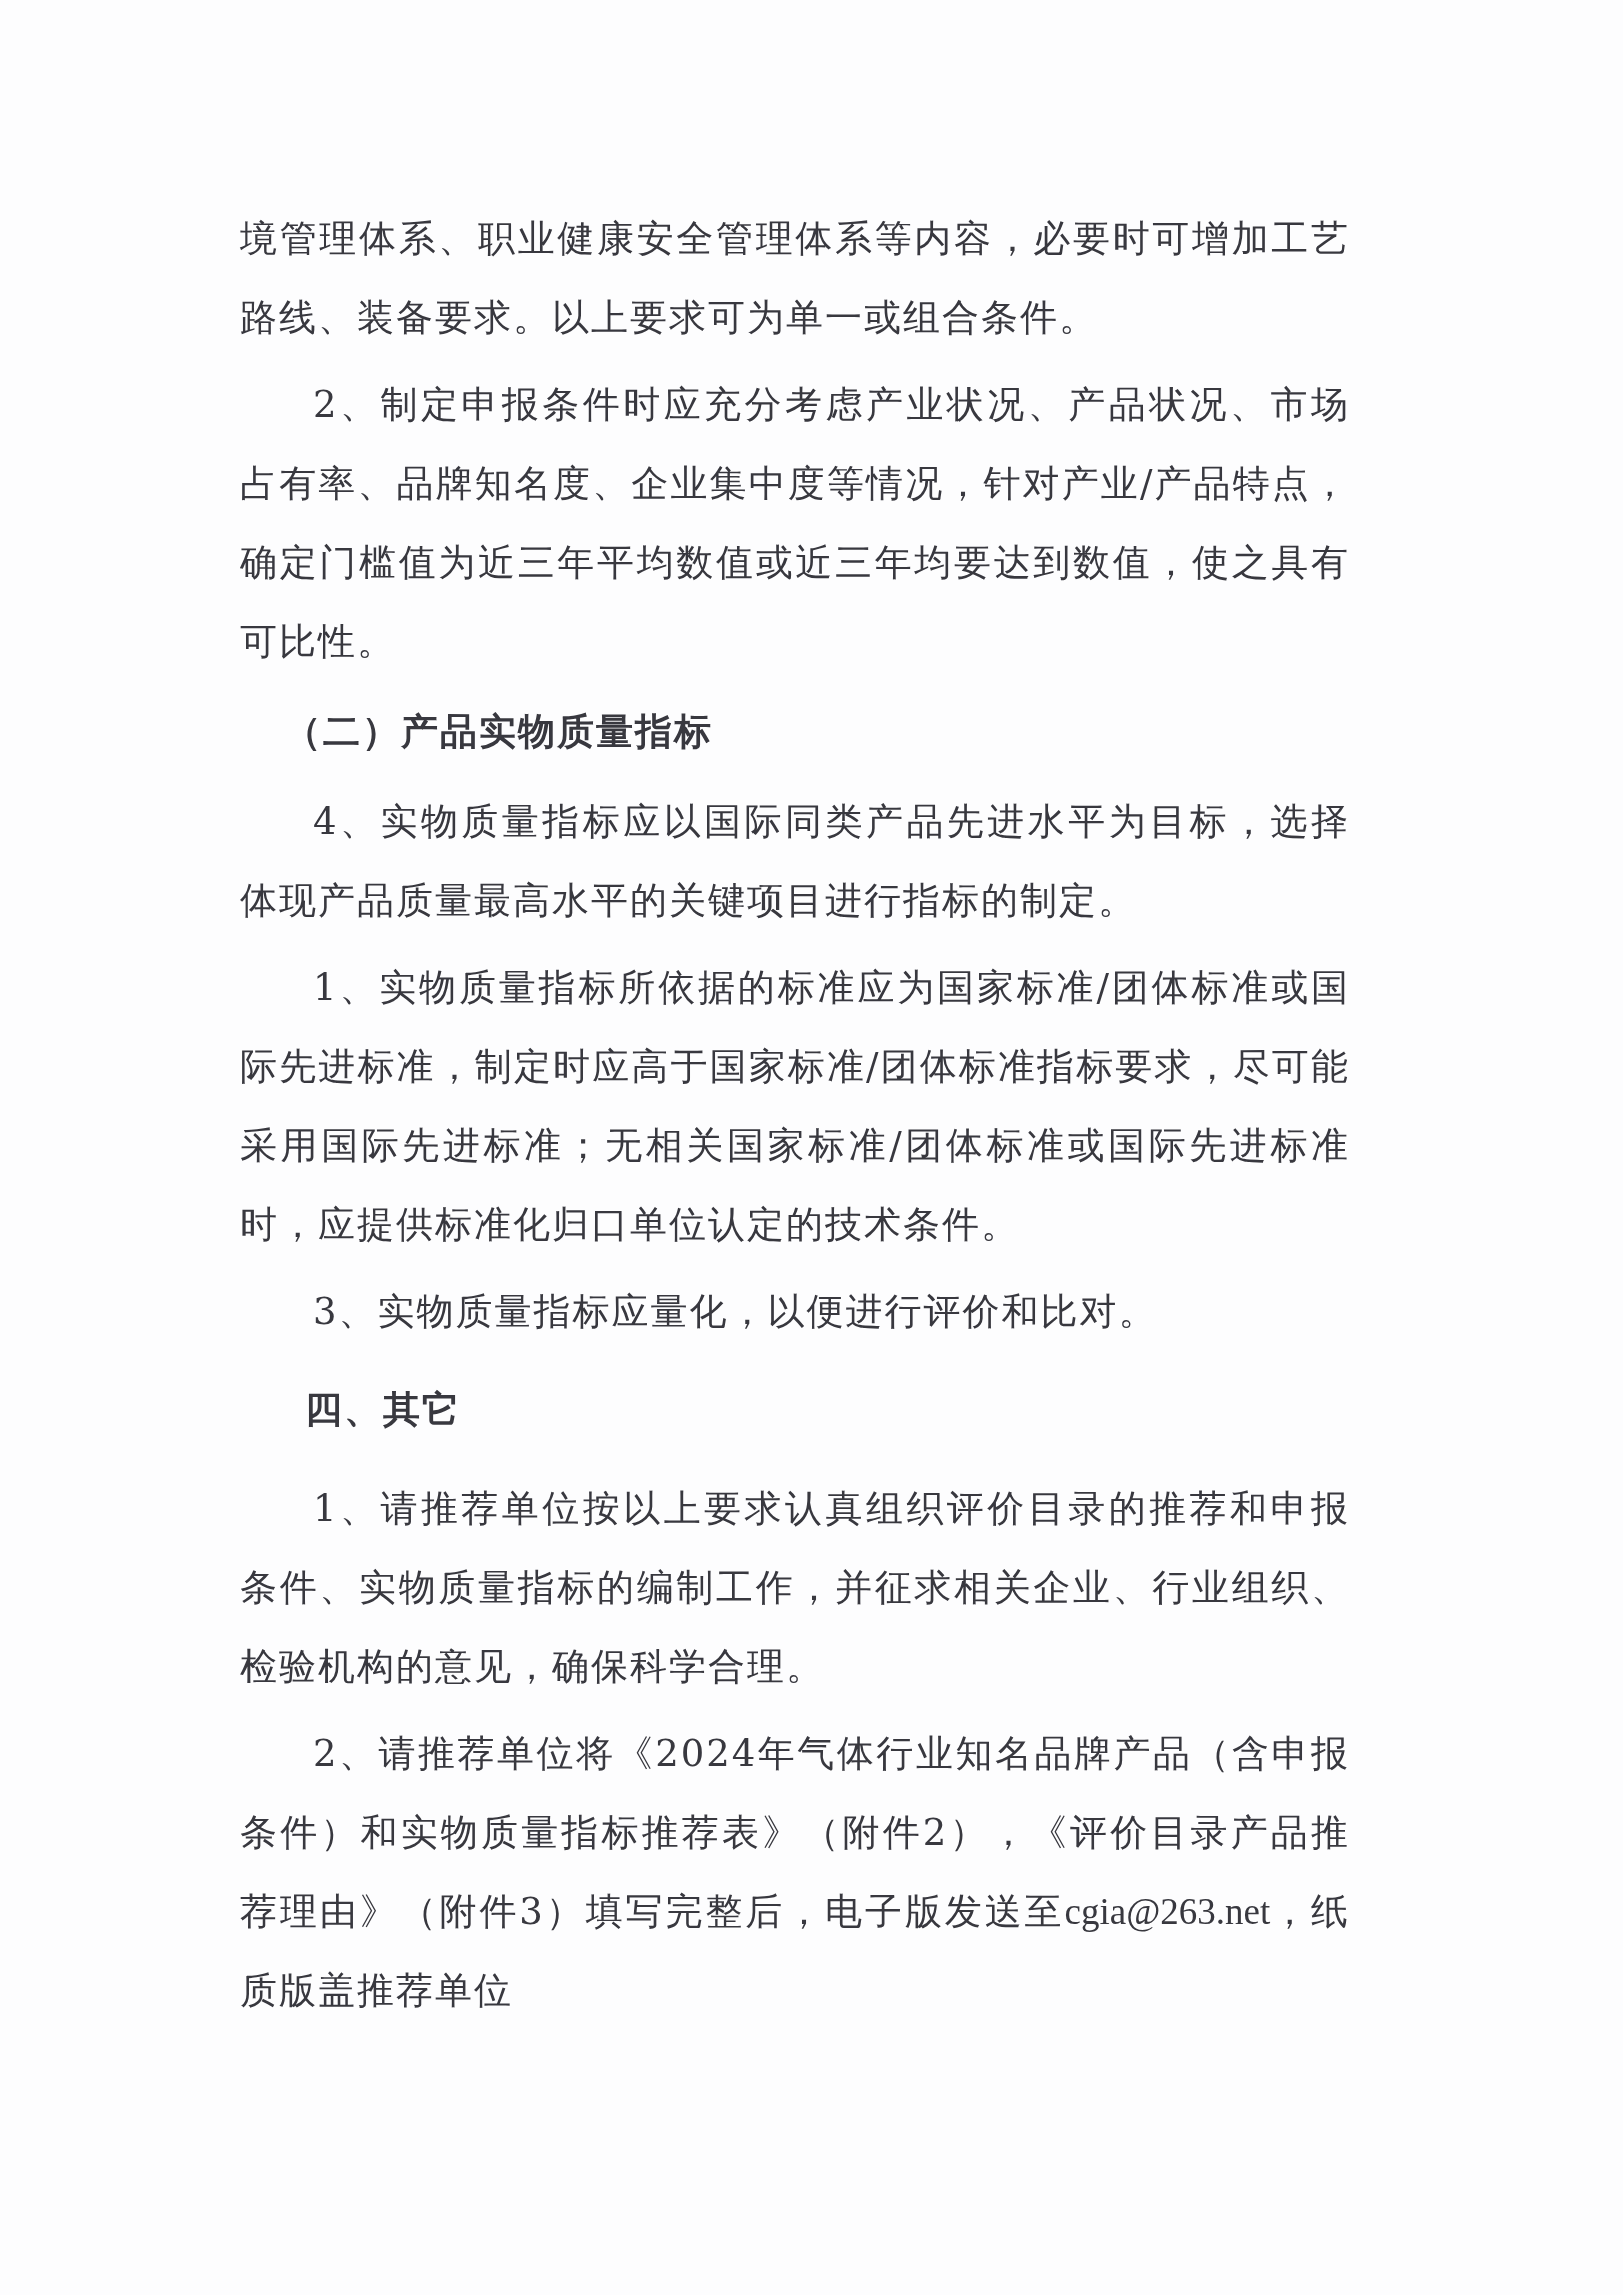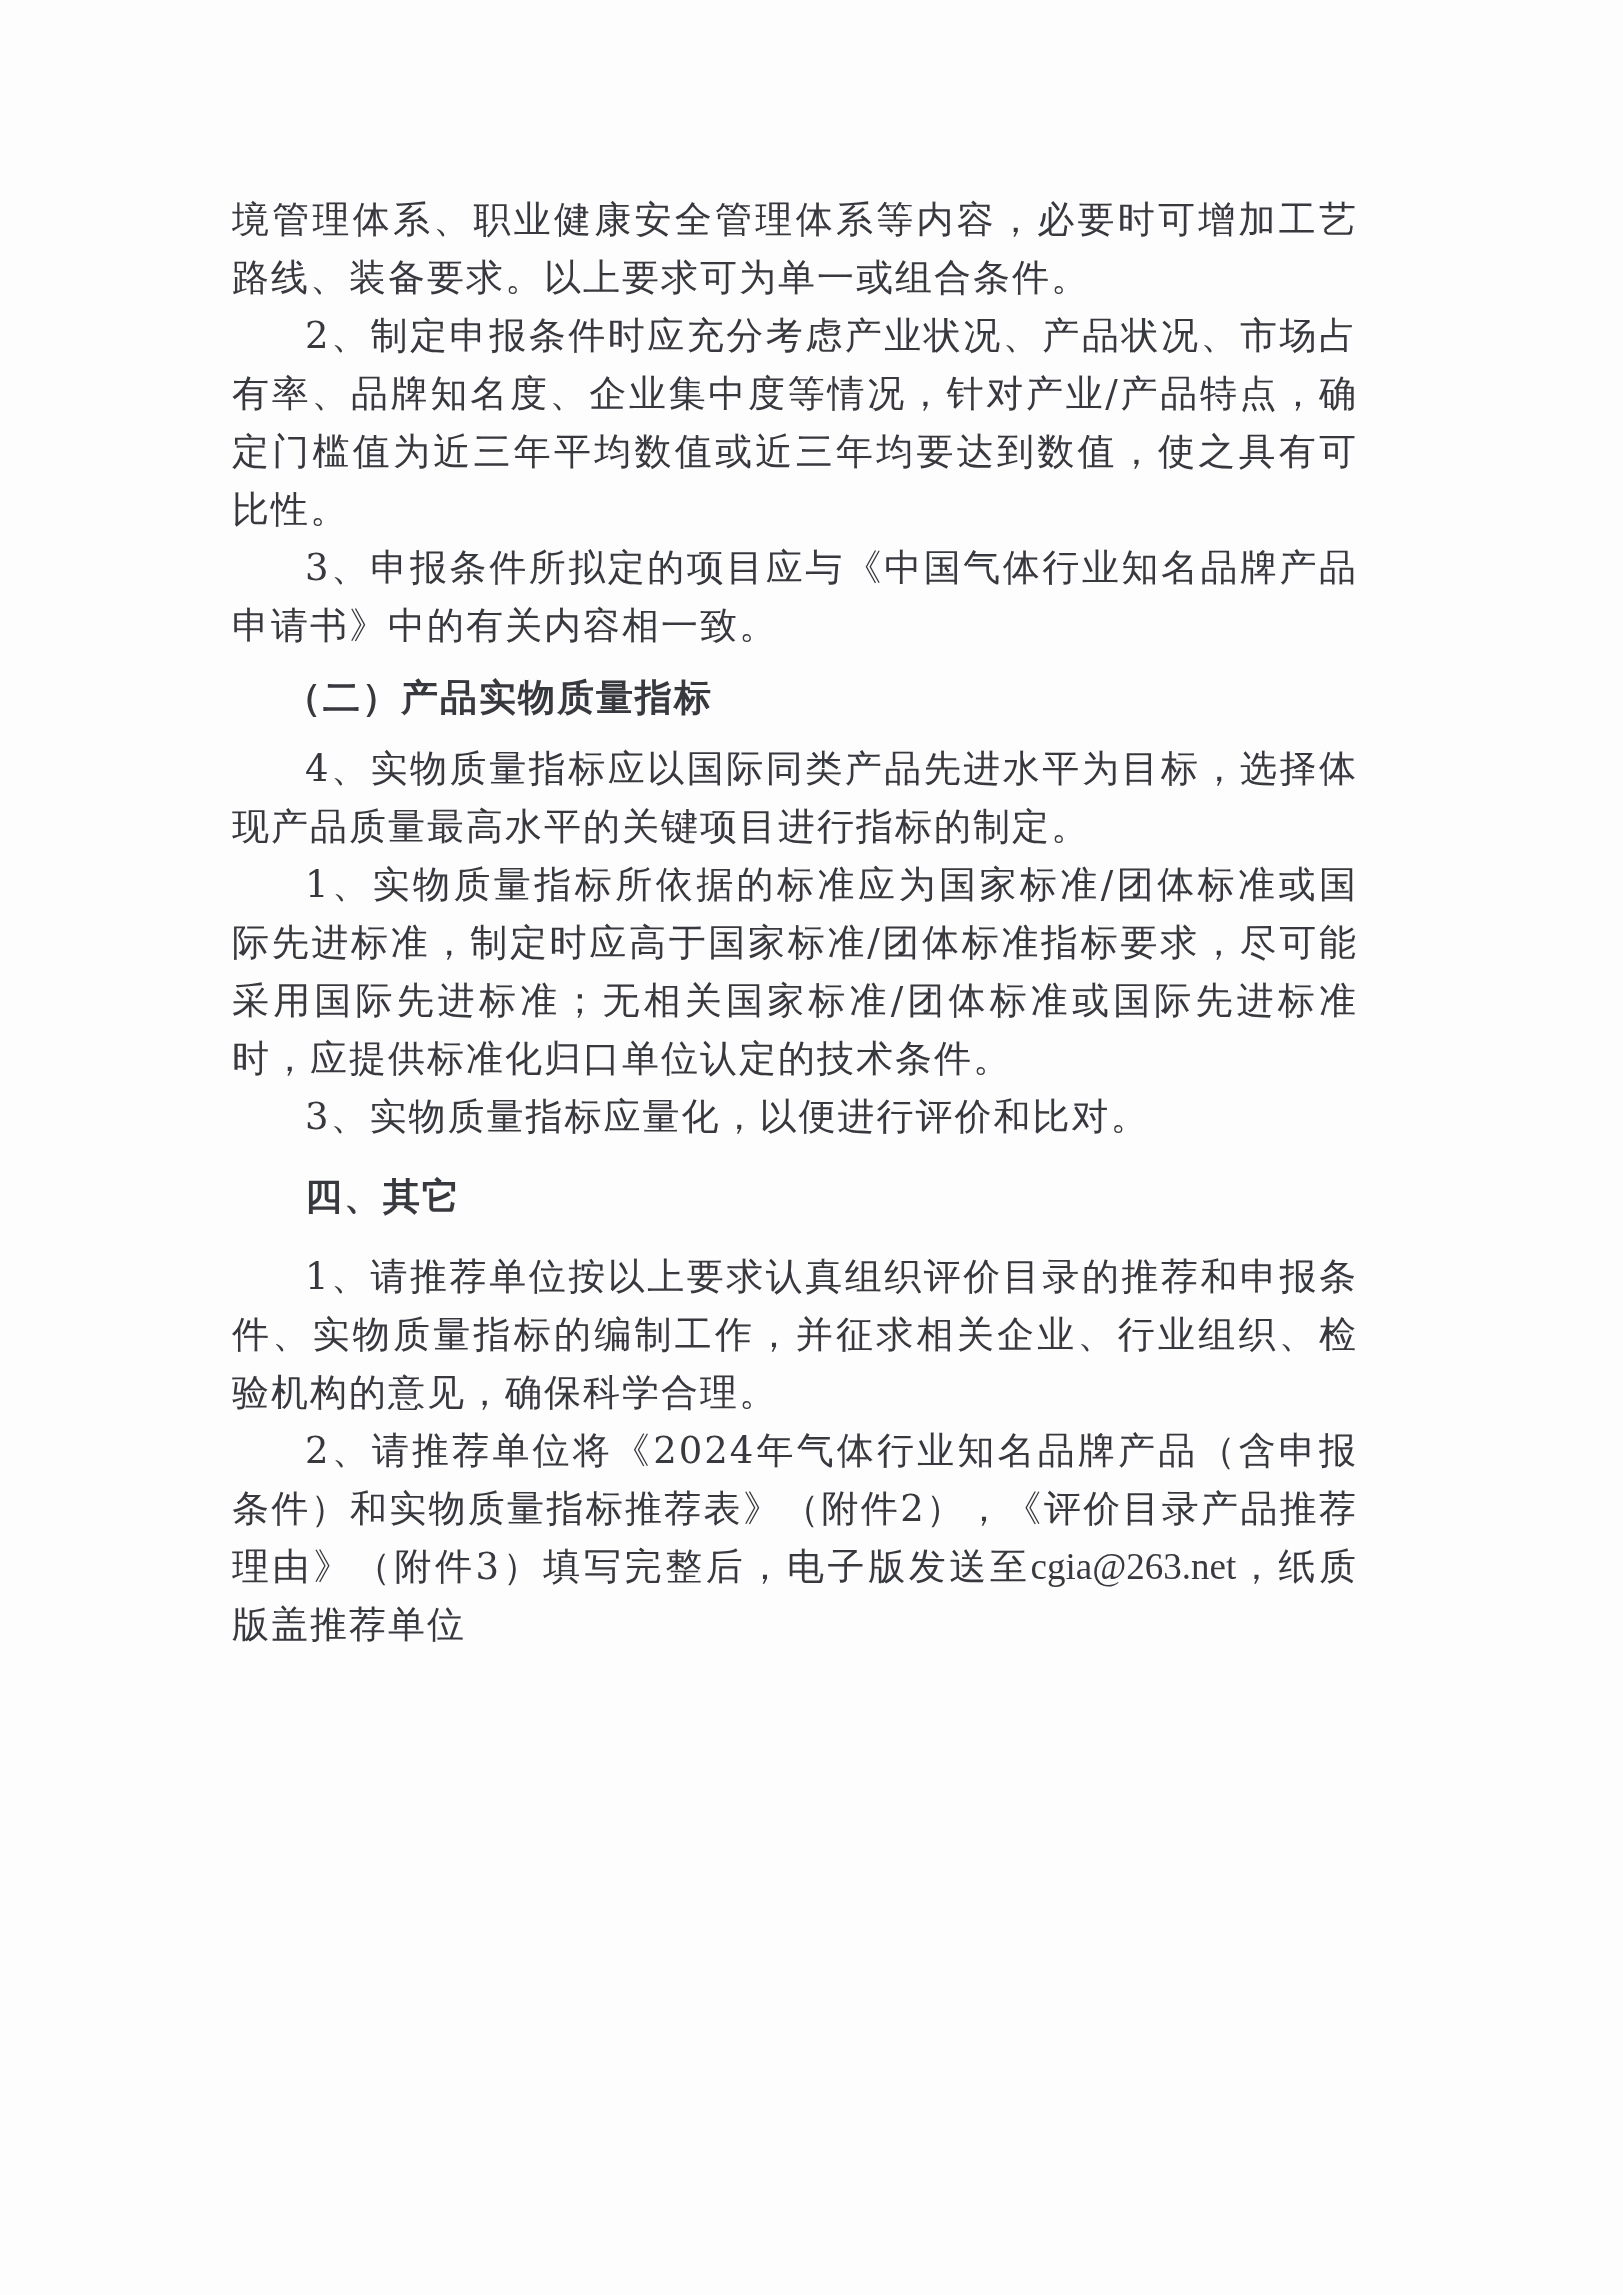--- a/index.html
+++ b/index.html
@@ -23,23 +23,23 @@
       height: 2295px;
       background: #fdfdfe;
     }
     .body-text {
       position: absolute;
       left: 232px;
       top: 191px;
       width: 1126px;
     }
     .para {
-      margin: 0;
+      margin: 8px;
       font-size: 37px;
-      line-height: 58px;
+      line-height: 79px;
       text-align: justify;
       text-align-last: left;
       letter-spacing: 2px;
       word-break: break-all;
     }
     .para.indent {
       text-indent: 73px;
     }
     .subheading {
       margin: 0;
@@ -66,21 +66,20 @@
 </head>
 <body>
 
 <div class="page">
   <div class="body-text">
 
     <p class="para">境管理体系、职业健康安全管理体系等内容，必要时可增加工艺路线、装备要求。以上要求可为单一或组合条件。</p>
 
     <p class="para indent">2、制定申报条件时应充分考虑产业状况、产品状况、市场占有率、品牌知名度、企业集中度等情况，针对产业/产品特点，确定门槛值为近三年平均数值或近三年均要达到数值，使之具有可比性。</p>
 
-    <p class="para indent">3、申报条件所拟定的项目应与《中国气体行业知名品牌产品申请书》中的有关内容相一致。</p>
 
     <p class="subheading">（二）产品实物质量指标</p>
 
     <p class="para indent">4、实物质量指标应以国际同类产品先进水平为目标，选择体现产品质量最高水平的关键项目进行指标的制定。</p>
 
     <p class="para indent">1、实物质量指标所依据的标准应为国家标准/团体标准或国际先进标准，制定时应高于国家标准/团体标准指标要求，尽可能采用国际先进标准；无相关国家标准/团体标准或国际先进标准时，应提供标准化归口单位认定的技术条件。</p>
 
     <p class="para indent">3、实物质量指标应量化，以便进行评价和比对。</p>
 
     <p class="heading">四、其它</p>

